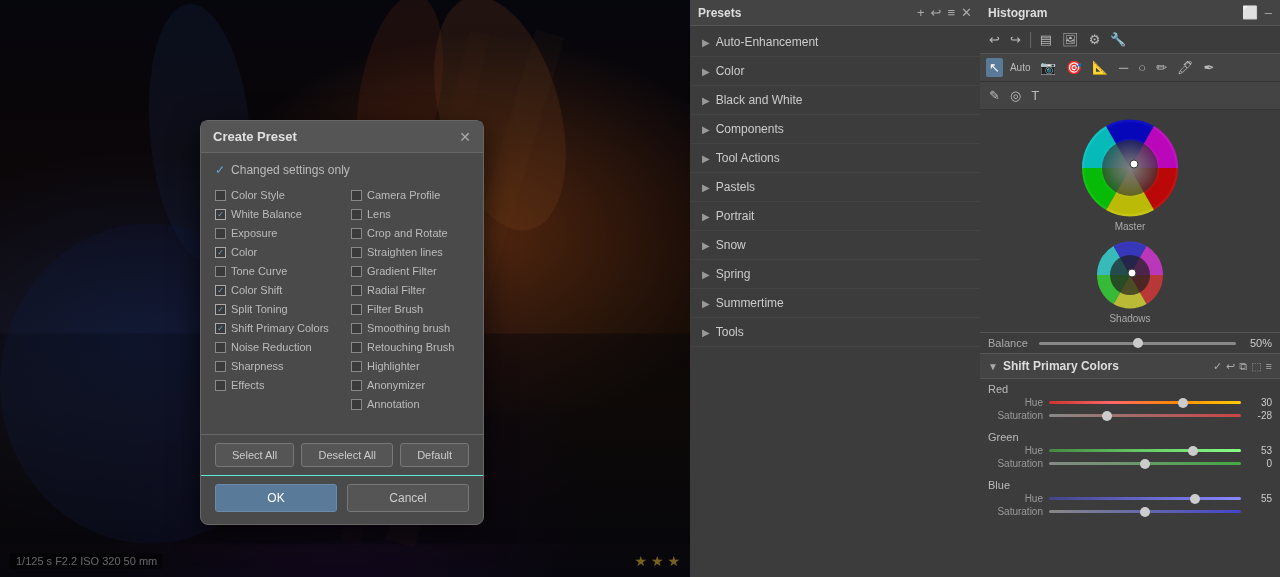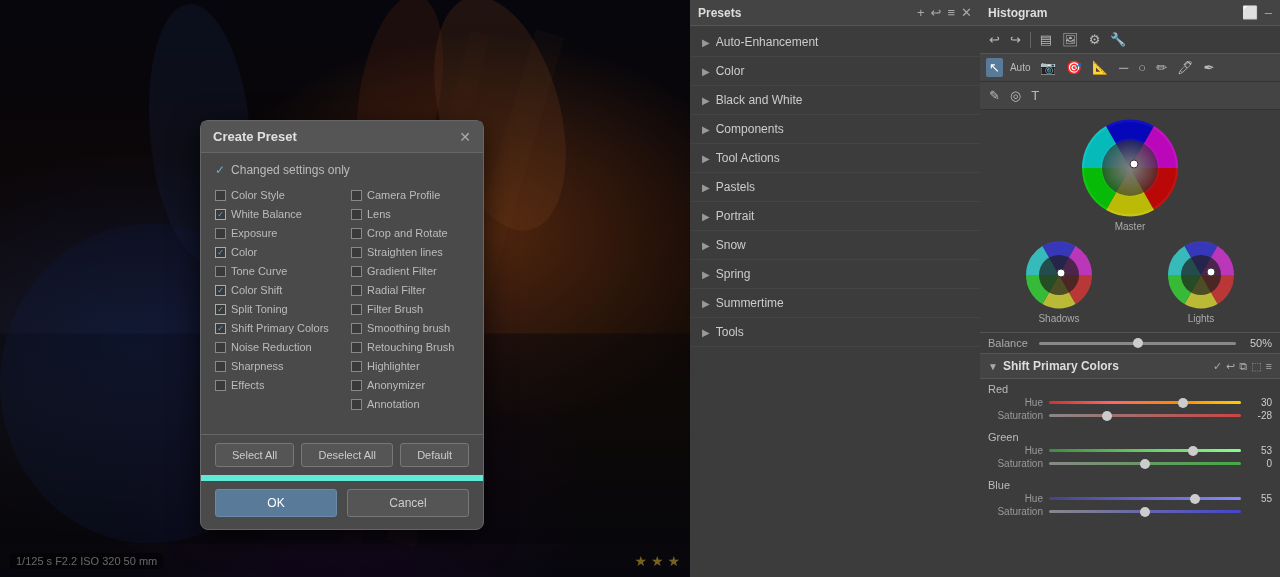--- a/index.html
+++ b/index.html
@@ -233,21 +233,21 @@
       border: 1px solid #777;
       background: #555;
       color: #ccc;
     }
 
     .modal-footer {
       display: flex;
       justify-content: center;
       gap: 10px;
       padding: 8px 14px 12px;
-      border-top: 6px solid #5eead4;
+      border-top: 1px solid #5eead4;
     }
 
     .modal-footer-btn {
       flex: 1;
       padding: 6px 0;
       border-radius: 3px;
       font-size: 12px;
       cursor: pointer;
       border: 1px solid #777;
       background: #555;
@@ -777,35 +777,20 @@
           <path d="M35,35 L18.5,64 A33,33 0 0,1 2,35 Z" fill="#44ff44" opacity="0.7"></path>
           <path d="M35,35 L2,35 A33,33 0 0,1 18.5,6 Z" fill="#44ffff" opacity="0.7"></path>
           <path d="M35,35 L18.5,6 A33,33 0 0,1 51.5,6 Z" fill="#4444ff" opacity="0.7"></path>
           <path d="M35,35 L51.5,6 A33,33 0 0,1 68,35 Z" fill="#ff44ff" opacity="0.7"></path>
           <circle cx="35" cy="35" r="20" fill="rgba(30,30,30,0.7)"></circle>
 
           <circle cx="37" cy="33" r="4" fill="white" stroke="#333" stroke-width="1"></circle>
         </svg>
         <span class="wheel-label">Shadows</span>
       </div>
-      <div class="wheel-item">
-        <svg class="wheel-svg wheel-small" width="70" height="70" viewBox="0 0 70 70">
-          <circle cx="35" cy="35" r="33" fill="#1a1a1a"></circle>
-          <path d="M35,35 L68,35 A33,33 0 0,1 51.5,64 Z" fill="#ff4444" opacity="0.7"></path>
-          <path d="M35,35 L51.5,64 A33,33 0 0,1 18.5,64 Z" fill="#ffff44" opacity="0.7"></path>
-          <path d="M35,35 L18.5,64 A33,33 0 0,1 2,35 Z" fill="#44ff44" opacity="0.7"></path>
-          <path d="M35,35 L2,35 A33,33 0 0,1 18.5,6 Z" fill="#44ffff" opacity="0.7"></path>
-          <path d="M35,35 L18.5,6 A33,33 0 0,1 51.5,6 Z" fill="#4444ff" opacity="0.7"></path>
-          <path d="M35,35 L51.5,6 A33,33 0 0,1 68,35 Z" fill="#ff44ff" opacity="0.7"></path>
-          <circle cx="35" cy="35" r="20" fill="rgba(30,30,30,0.7)"></circle>
-
-          <circle cx="45" cy="32" r="4" fill="white" stroke="#333" stroke-width="1"></circle>
-        </svg>
-        <span class="wheel-label">Lights</span>
-      </div>
     </div>
   </div>
 
   <div class="balance-row">
     <span class="balance-label">Balance</span>
     <div class="balance-slider">
       <div class="slider-thumb" style="left:50%"></div>
     </div>
     <span class="balance-value">50%</span>
   </div>

